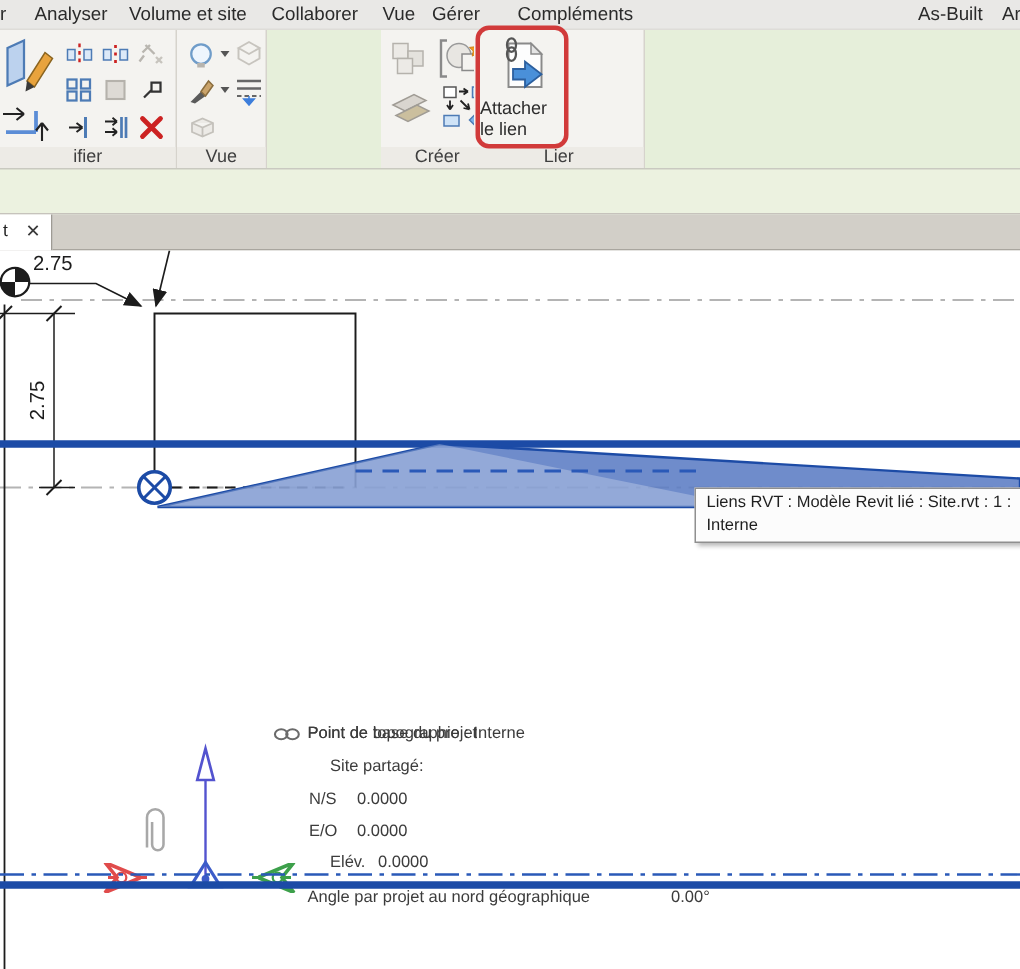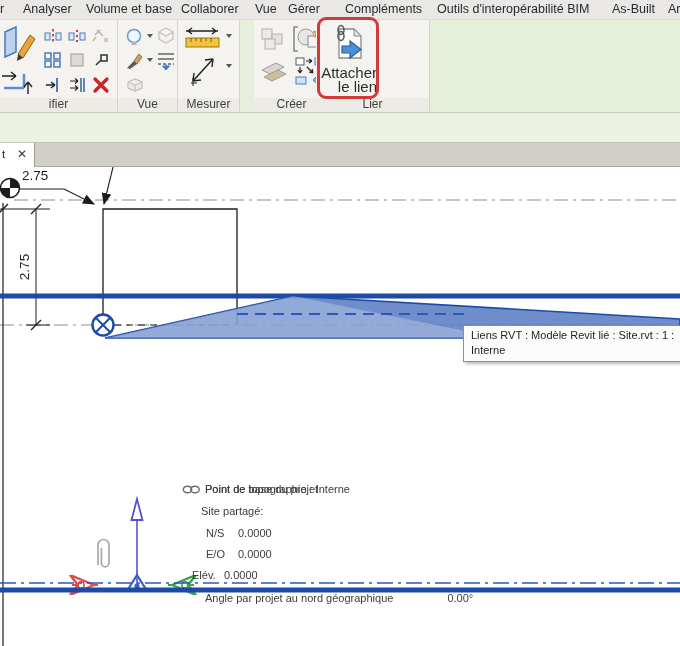--- a/index.html
+++ b/index.html
@@ -9,21 +9,21 @@
   
   .menubar{position:absolute;left:0;top:0;width:680px;height:20px;background:#e9e8e6;border-bottom:1px solid #dedcd8;}
   .menubar .mitem{position:absolute;top:2px;font-size:12.5px;color:#2a2a2a;white-space:nowrap;cursor:default;}
 
   
   .ribbon{position:absolute;left:0;top:20px;width:680px;height:92px;background:var(--ribbon-green,#e6efda);}
   .panel{position:absolute;top:0;height:92px;background:#f4f3f0;border-right:1px solid #d6d3cc;}
   .panel .plabel{position:absolute;left:0;right:0;top:78px;height:14px;background:#edebe6;font-size:12px;color:#3f3f3f;text-align:center;line-height:13px;}
   .tool{position:absolute;}
   .caret{width:0;height:0;border-left:3.5px solid transparent;border-right:3.5px solid transparent;border-top:4px solid #555;}
-  .ribbon-btn{position:absolute;top:2px;height:76px;text-align:right;font-size:15px;color:#2d2d2d;line-height:13px;cursor:pointer;padding-left:23px;}
+  .ribbon-btn{position:absolute;top:2px;height:76px;text-align:left;font-size:12px;color:#2d2d2d;line-height:13px;cursor:pointer;padding-left:23px;}
   .ribbon-btn .blabel{position:absolute;left:0;right:0;}
   .hl-box{position:absolute;left:317px;top:17px;width:62px;height:82px;border:3px solid var(--highlight-red,#d13a3a);border-radius:9px;z-index:60;pointer-events:none;}
 
   
   .optionsbar{position:absolute;left:0;top:112px;width:680px;height:31px;background:#ecf2e0;border-top:1px solid #c9c9c0;border-bottom:1px solid #c6c3bc;}
   .tabbar{position:absolute;left:0;top:143px;width:680px;height:24px;background:#d2cfc8;border-bottom:1px solid #a9a69f;}
   .viewtab{position:absolute;left:0;top:0;width:35px;height:24px;background:#ffffff;border-right:1px solid #9e9b94;font-size:11.5px;color:#222;cursor:pointer;}
   .viewtab .tlabel{position:absolute;left:2px;top:5px;}
   .viewtab .tclose{position:absolute;left:17px;top:4px;font-size:12px;color:#3a3a3a;cursor:pointer;}
 
@@ -38,26 +38,25 @@
   .chain-wrap{position:absolute;left:182px;top:317px;z-index:10;}
 </style>
 </head>
 <body>
 
 <div class="app">
 
   <div class="menubar">
     <span class="mitem" style="left:0px">r</span>
     <span class="mitem" style="left:23px">Analyser</span>
-    <span class="mitem" style="left:86px">Volume et base</span>
+    <span class="mitem" style="left:86px">Volume et site</span>
     <span class="mitem" style="left:181px">Collaborer</span>
     <span class="mitem" style="left:255px">Vue</span>
     <span class="mitem" style="left:288px">Gérer</span>
     <span class="mitem" style="left:345px">Compléments</span>
-    <span class="mitem" style="left:437px">Outils d'interopérabilité BIM</span>
     <span class="mitem" style="left:612px">As-Built</span>
     <span class="mitem" style="left:668px">Ar</span>
   </div>
 
   <div class="ribbon">
 
     <div class="panel" style="left:0;width:118px">
       <span class="tool" style="left:1px;top:4px">
         <svg width="36" height="44">
             <path d="M4,8 L15,3 L15,28 L4,33 Z" fill="#bcd2ee" stroke="#4d7bb5" stroke-width="1.5"></path>
@@ -158,39 +157,20 @@
           </svg>
       </span>
       <span class="tool" style="left:7px;top:57px">
         <svg width="20" height="16">
             <path d="M3,5 L10,2 L17,5 L17,11 L10,14 L3,11 Z M3,5 L10,8 L17,5 M10,8 V14" fill="#eceae6" stroke="#c4c1bb" stroke-width="1.2"></path>
           </svg>
       </span>
       <div class="plabel">Vue</div>
     </div>
 
-    <div class="panel" style="left:178px;width:62px">
-      <span class="tool" style="left:6px;top:6px">
-        <svg width="38" height="24">
-            <path d="M2,5 h32 M4,5 l4,-3 M4,5 l4,3 M32,5 l-4,-3 M32,5 l-4,3" stroke="#222" stroke-width="1.4" fill="none"></path>
-            <rect x="2" y="12" width="33" height="9" fill="#f2c33f" stroke="#9a7a10"></rect>
-            <path d="M7,12 v4 M12,12 v3 M17,12 v4 M22,12 v3 M27,12 v4" stroke="#7a5f0c" stroke-width="1"></path>
-          </svg>
-      </span>
-      <span class="tool caret" style="left:48px;top:14px"></span>
-      <span class="tool" style="left:10px;top:34px">
-        <svg width="30" height="32">
-            <path d="M5,27 L25,5" stroke="#222" stroke-width="1.5"></path>
-            <path d="M25,5 l-8,1 M25,5 l-1,8 M5,27 l8,-1 M5,27 l1,-8" stroke="#222" stroke-width="1.4" fill="none"></path>
-            <path d="M3,29 l6,0 M5,24 v8" stroke="#222" stroke-width="1"></path>
-          </svg>
-      </span>
-      <span class="tool caret" style="left:48px;top:44px"></span>
-      <div class="plabel">Mesurer</div>
-    </div>
 
     <div class="panel" style="left:254px;width:76px">
       <span class="tool" style="left:5px;top:6px">
         <svg width="28" height="26">
             <rect x="3" y="3" width="10" height="10" fill="#eceae6" stroke="#b5b2ac"></rect>
             <rect x="13" y="8" width="10" height="10" fill="#e4e2dd" stroke="#b5b2ac"></rect>
             <rect x="6" y="13" width="10" height="10" fill="#eceae6" stroke="#b5b2ac"></rect>
           </svg>
       </span>
       <span class="tool" style="left:38px;top:4px">
@@ -335,27 +315,27 @@
     <span class="chain-wrap">
       <svg width="19" height="11">
           <ellipse cx="5.5" cy="5.5" rx="4.2" ry="3.3" fill="none" stroke="#6a6a6a" stroke-width="1.4"></ellipse>
           <ellipse cx="13" cy="5.5" rx="4.2" ry="3.3" fill="none" stroke="#6a6a6a" stroke-width="1.4"></ellipse>
         </svg>
     </span>
     <div class="bp-text bp-overlap" style="left:205px;top:316px;height:14px">
       <span>Point de base du projet</span>
       <span>Point de topographie : Interne</span>
     </div>
-    <div class="bp-text" style="left:201px;top:338px">Site partagé:</div>
+    <div class="bp-text" style="left:220px;top:338px">Site partagé:</div>
     <div class="bp-text" style="left:206px;top:360px">
       <span class="row-label">N/S</span><span>0.0000</span>
     </div>
     <div class="bp-text" style="left:206px;top:381px">
       <span class="row-label">E/O</span><span>0.0000</span>
     </div>
-    <div class="bp-text" style="left:192px;top:402px">
+    <div class="bp-text" style="left:220px;top:402px">
       <span class="row-label">Elév.</span><span>0.0000</span>
     </div>
     <div class="bp-text" style="left:205px;top:425px">
       <span>Angle par projet au nord géographique</span><span class="angle-value">0.00°</span>
     </div>
   </div>
 </div>
 
 </body></html>

